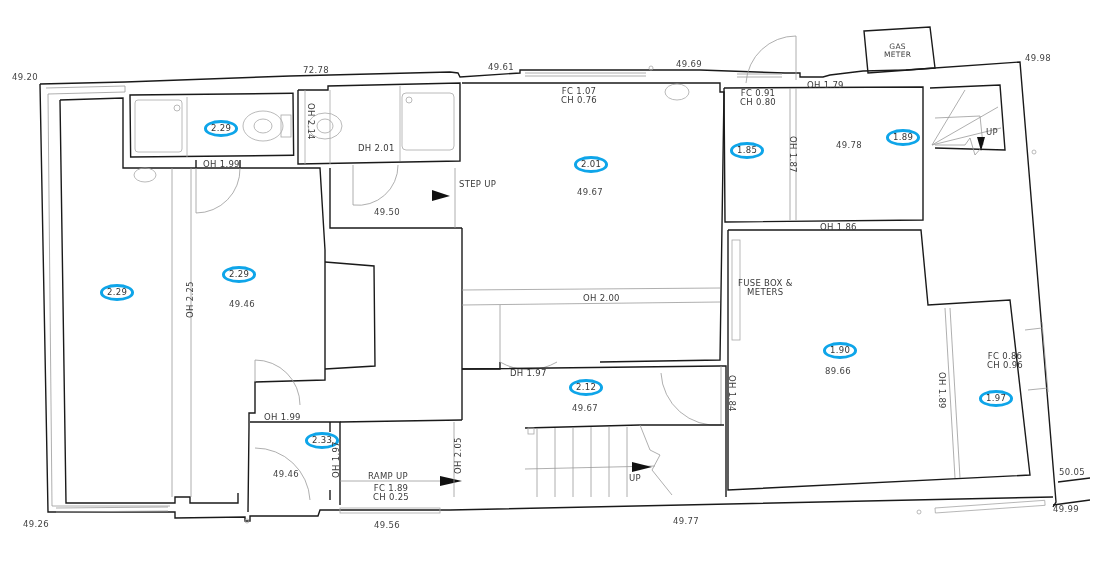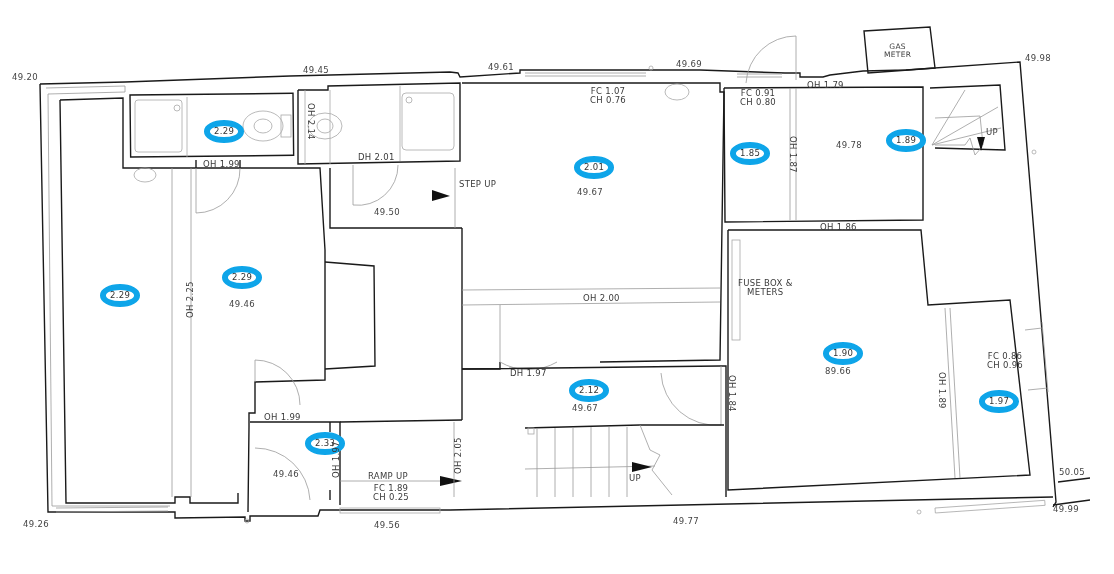--- a/index.html
+++ b/index.html
@@ -3,21 +3,21 @@
 <meta charset="utf-8">
 <style>
   html, body { margin: 0; padding: 0; background: #ffffff; }
   body { width: 1114px; height: 574px; overflow: hidden; position: relative; font-family: "DejaVu Sans", sans-serif; }
   svg { position: absolute; left: 0; top: 0; }
   .wall { fill: none; stroke: #1a1a1a; stroke-width: 1.4; }
   .thin { fill: none; stroke: #9a9a9a; stroke-width: 0.8; }
   .fix { fill: none; stroke: #a8a8a8; stroke-width: 0.8; }
   .lbl { position: absolute; font-size: 8.5px; color: #3a3a3a; white-space: nowrap; line-height: 1; letter-spacing: 0.3px; }
   .lvl { font-size: 8.5px; color: #444; }
-  .oval { border: 6px solid #0ea5e9; border-radius: 50%; padding: 1px 4px; font-size: 8.5px; color: #333; }
+  .oval { border: 3px solid #0ea5e9; border-radius: 50%; padding: 1px 4px; font-size: 8.5px; color: #333; }
   .vert { transform: rotate(90deg); transform-origin: left top; }
   .center { text-align: center; }
 </style>
 </head>
 <body>
 
 <svg width="1114" height="574" viewBox="0 0 1114 574">
 
   <g>
     <polyline class="wall" points="40,84 125,82 290,76 330,75 450,72 458,73 460,77 520,73 520,70 700,70 785,73 800,73 800,77 823,77 830,75 863,71 906,70 1020,62 1056,502 1053,507"></polyline>
@@ -126,21 +126,21 @@
   <line class="thin" x1="1028" y1="390" x2="1048" y2="388"></line>
   <line class="thin" x1="1042" y1="322" x2="1048" y2="392"></line>
   <rect class="fix" x="935" y="508" width="110" height="5" transform="rotate(-4 935 508)"></rect>
   <circle class="fix" cx="919" cy="512" r="2"></circle>
   <circle class="fix" cx="1034" cy="152" r="2"></circle>
   <circle class="fix" cx="247" cy="521" r="2"></circle>
   <circle class="fix" cx="651" cy="68" r="2"></circle>
 </svg>
 
 <div class="lbl lvl" style="left:12px;top:73px">49.20</div>
-<div class="lbl lvl" style="left:303px;top:66px">49.45</div>
+<div class="lbl lvl" style="left:303px;top:66px">72.78</div>
 <div class="lbl lvl" style="left:488px;top:63px">49.61</div>
 <div class="lbl lvl" style="left:676px;top:60px">49.69</div>
 <div class="lbl lvl" style="left:1025px;top:54px">49.98</div>
 <div class="lbl lvl" style="left:23px;top:520px">49.26</div>
 <div class="lbl lvl" style="left:374px;top:521px">49.56</div>
 <div class="lbl lvl" style="left:673px;top:517px">49.77</div>
 <div class="lbl lvl" style="left:1059px;top:468px">50.05</div>
 <div class="lbl lvl" style="left:1053px;top:505px">49.99</div>
 
 <div class="lbl oval" style="left:204px;top:120px">2.29</div>
@@ -156,35 +156,35 @@
 
 <div class="lbl lvl" style="left:229px;top:300px">49.46</div>
 <div class="lbl lvl" style="left:374px;top:208px">49.50</div>
 <div class="lbl lvl" style="left:577px;top:188px">49.67</div>
 <div class="lbl lvl" style="left:572px;top:404px">49.67</div>
 <div class="lbl lvl" style="left:273px;top:470px">49.46</div>
 <div class="lbl lvl" style="left:836px;top:141px">49.78</div>
 <div class="lbl lvl" style="left:825px;top:367px">89.66</div>
 
 <div class="lbl" style="left:203px;top:160px">OH  1.99</div>
-<div class="lbl" style="left:358px;top:153px">DH  2.01</div>
+<div class="lbl" style="left:358px;top:144px">DH  2.01</div>
 <div class="lbl vert" style="left:315px;top:103px">OH  2.14</div>
 <div class="lbl vert" style="left:186px;top:280px;transform:rotate(-90deg);transform-origin:left top;top:318px">OH  2.25</div>
 <div class="lbl" style="left:583px;top:294px">OH  2.00</div>
 <div class="lbl" style="left:510px;top:369px">DH  1.97</div>
 <div class="lbl" style="left:264px;top:413px">OH  1.99</div>
 <div class="lbl" style="left:332px;top:478px;transform:rotate(-90deg);transform-origin:left top">OH  1.97</div>
 <div class="lbl" style="left:454px;top:474px;transform:rotate(-90deg);transform-origin:left top">OH  2.05</div>
 <div class="lbl vert" style="left:736px;top:375px">OH  1.84</div>
 <div class="lbl" style="left:807px;top:81px">OH  1.79</div>
 <div class="lbl vert" style="left:797px;top:136px">OH  1.87</div>
 <div class="lbl" style="left:820px;top:223px">OH  1.86</div>
 <div class="lbl vert" style="left:946px;top:372px">OH  1.89</div>
 
-<div class="lbl center" style="left:590px;top:87px">
+<div class="lbl center" style="left:561px;top:87px">
   <div>FC  1.07</div>
   <div>CH  0.76</div>
 </div>
 <div class="lbl center" style="left:740px;top:89px">
   <div>FC  0.91</div>
   <div>CH  0.80</div>
 </div>
 <div class="lbl center" style="left:987px;top:352px">
   <div>FC  0.86</div>
   <div>CH  0.96</div>

